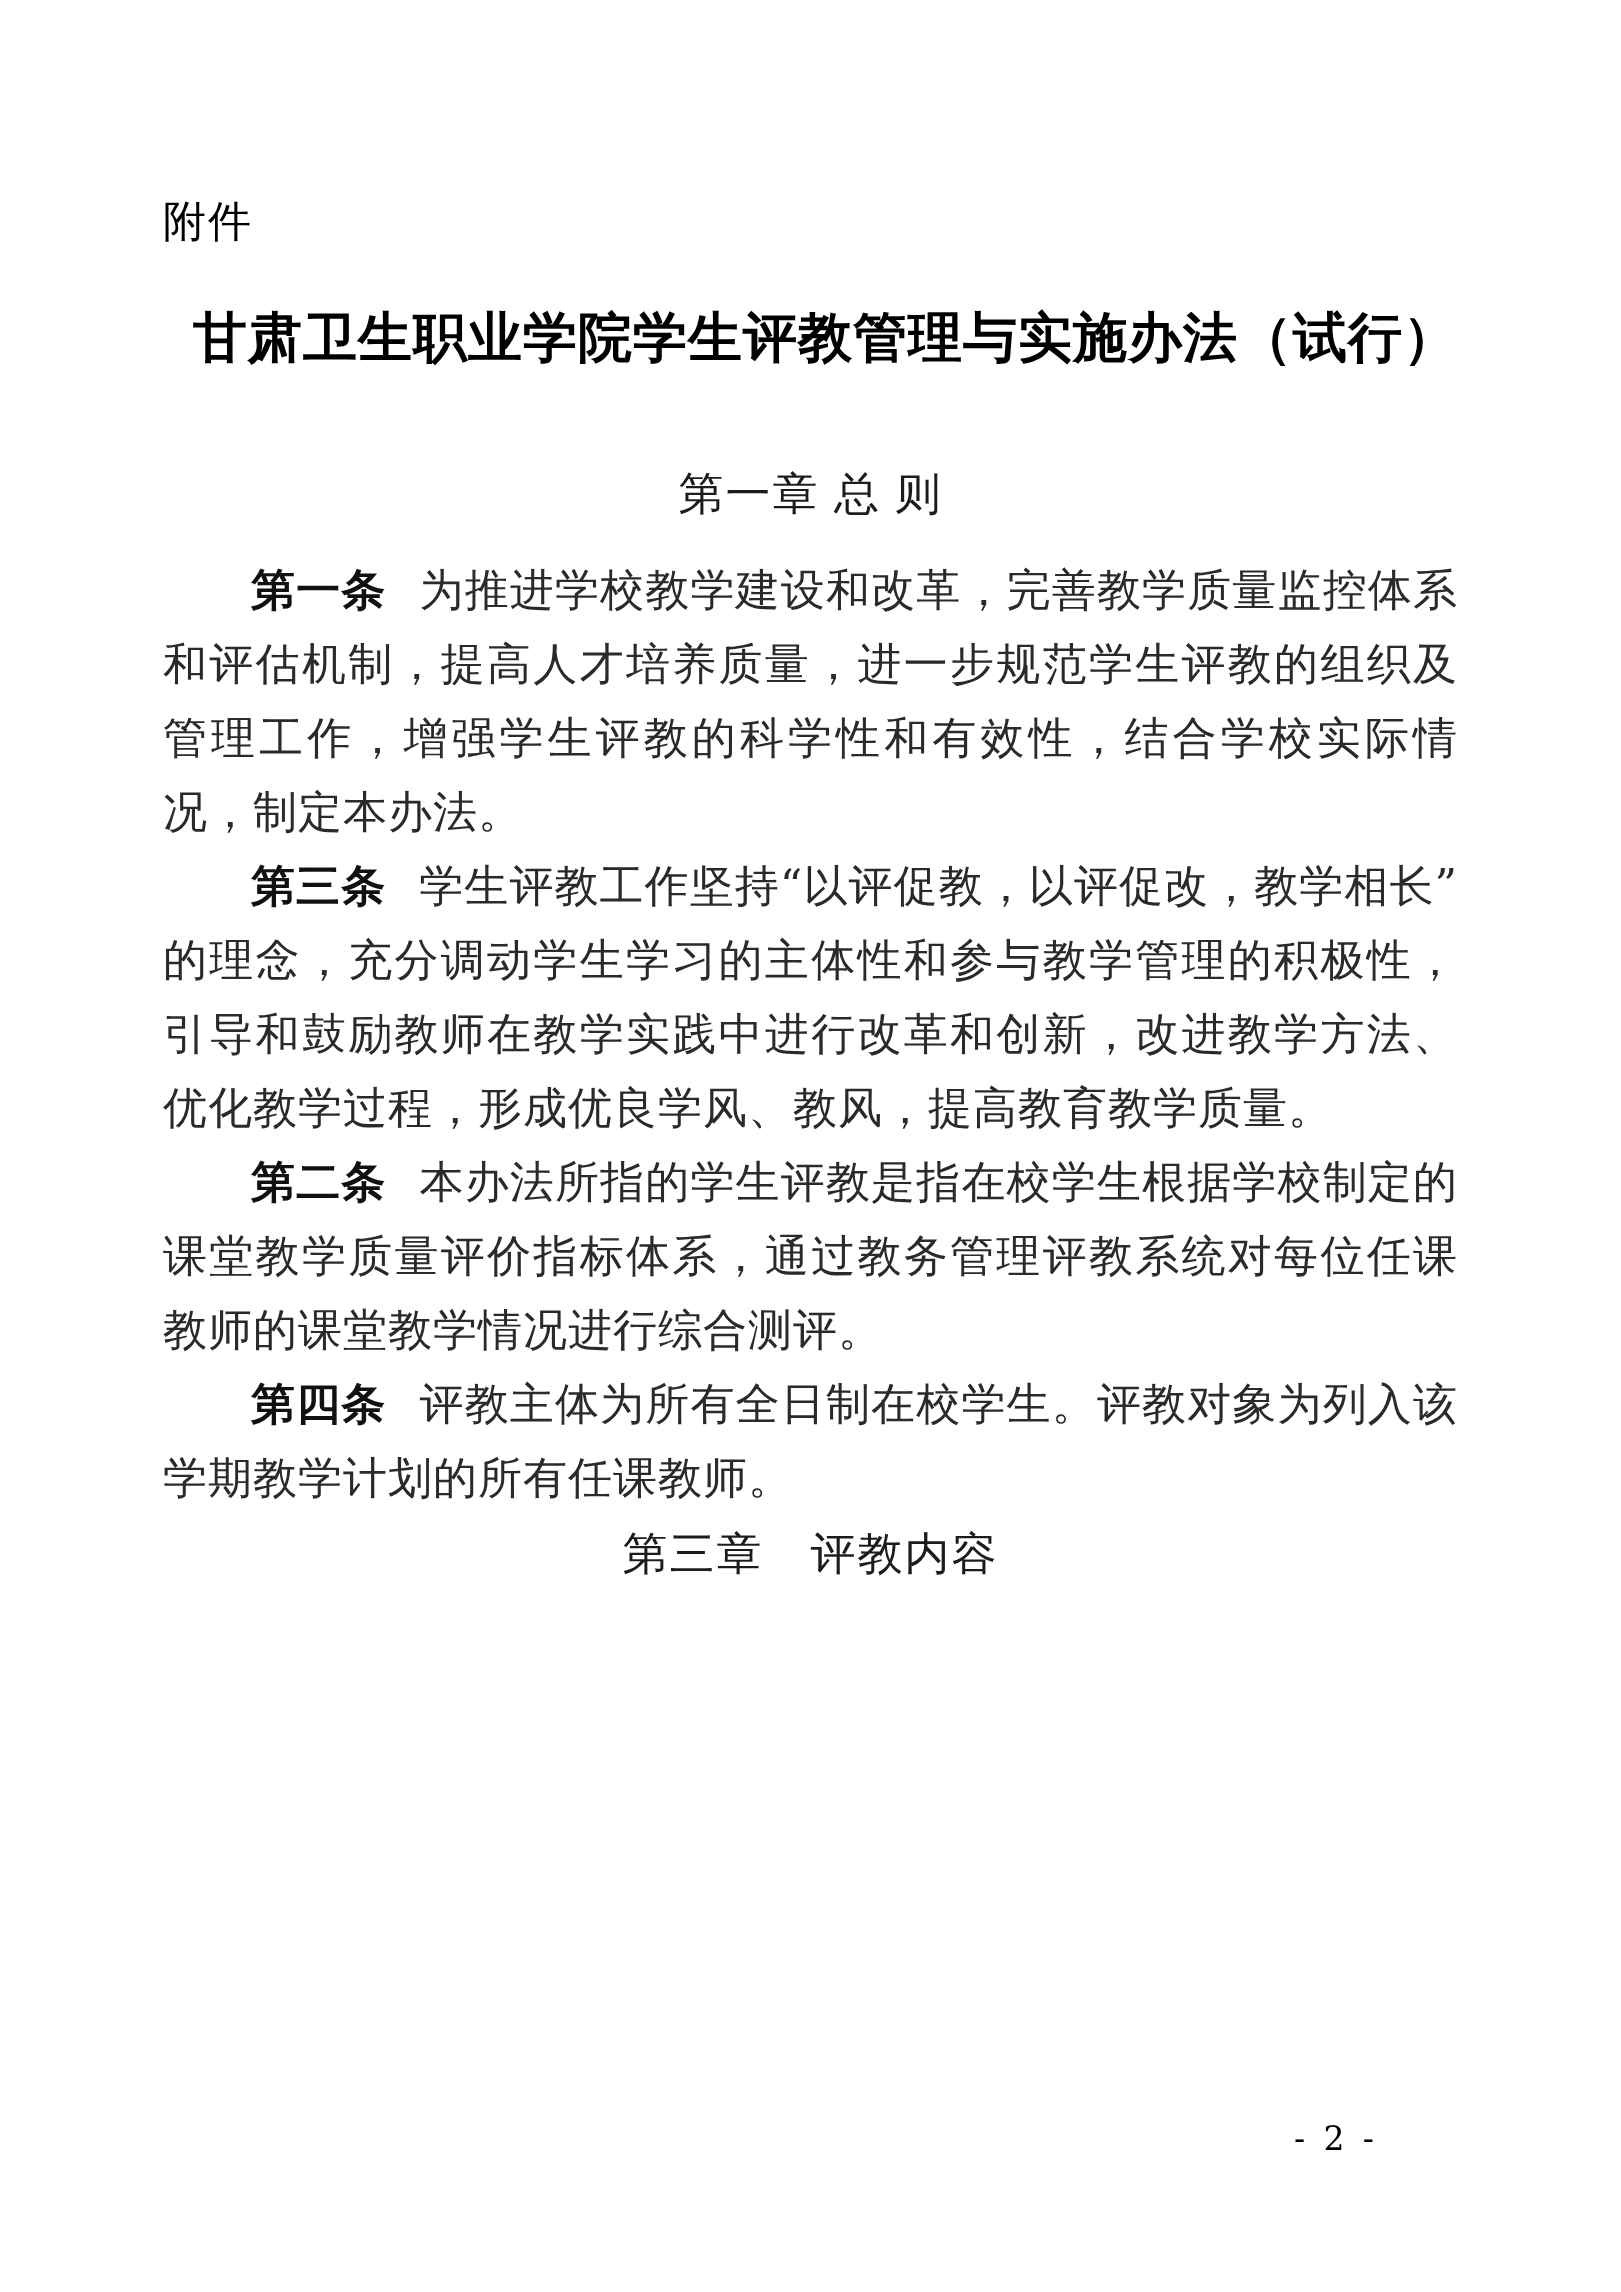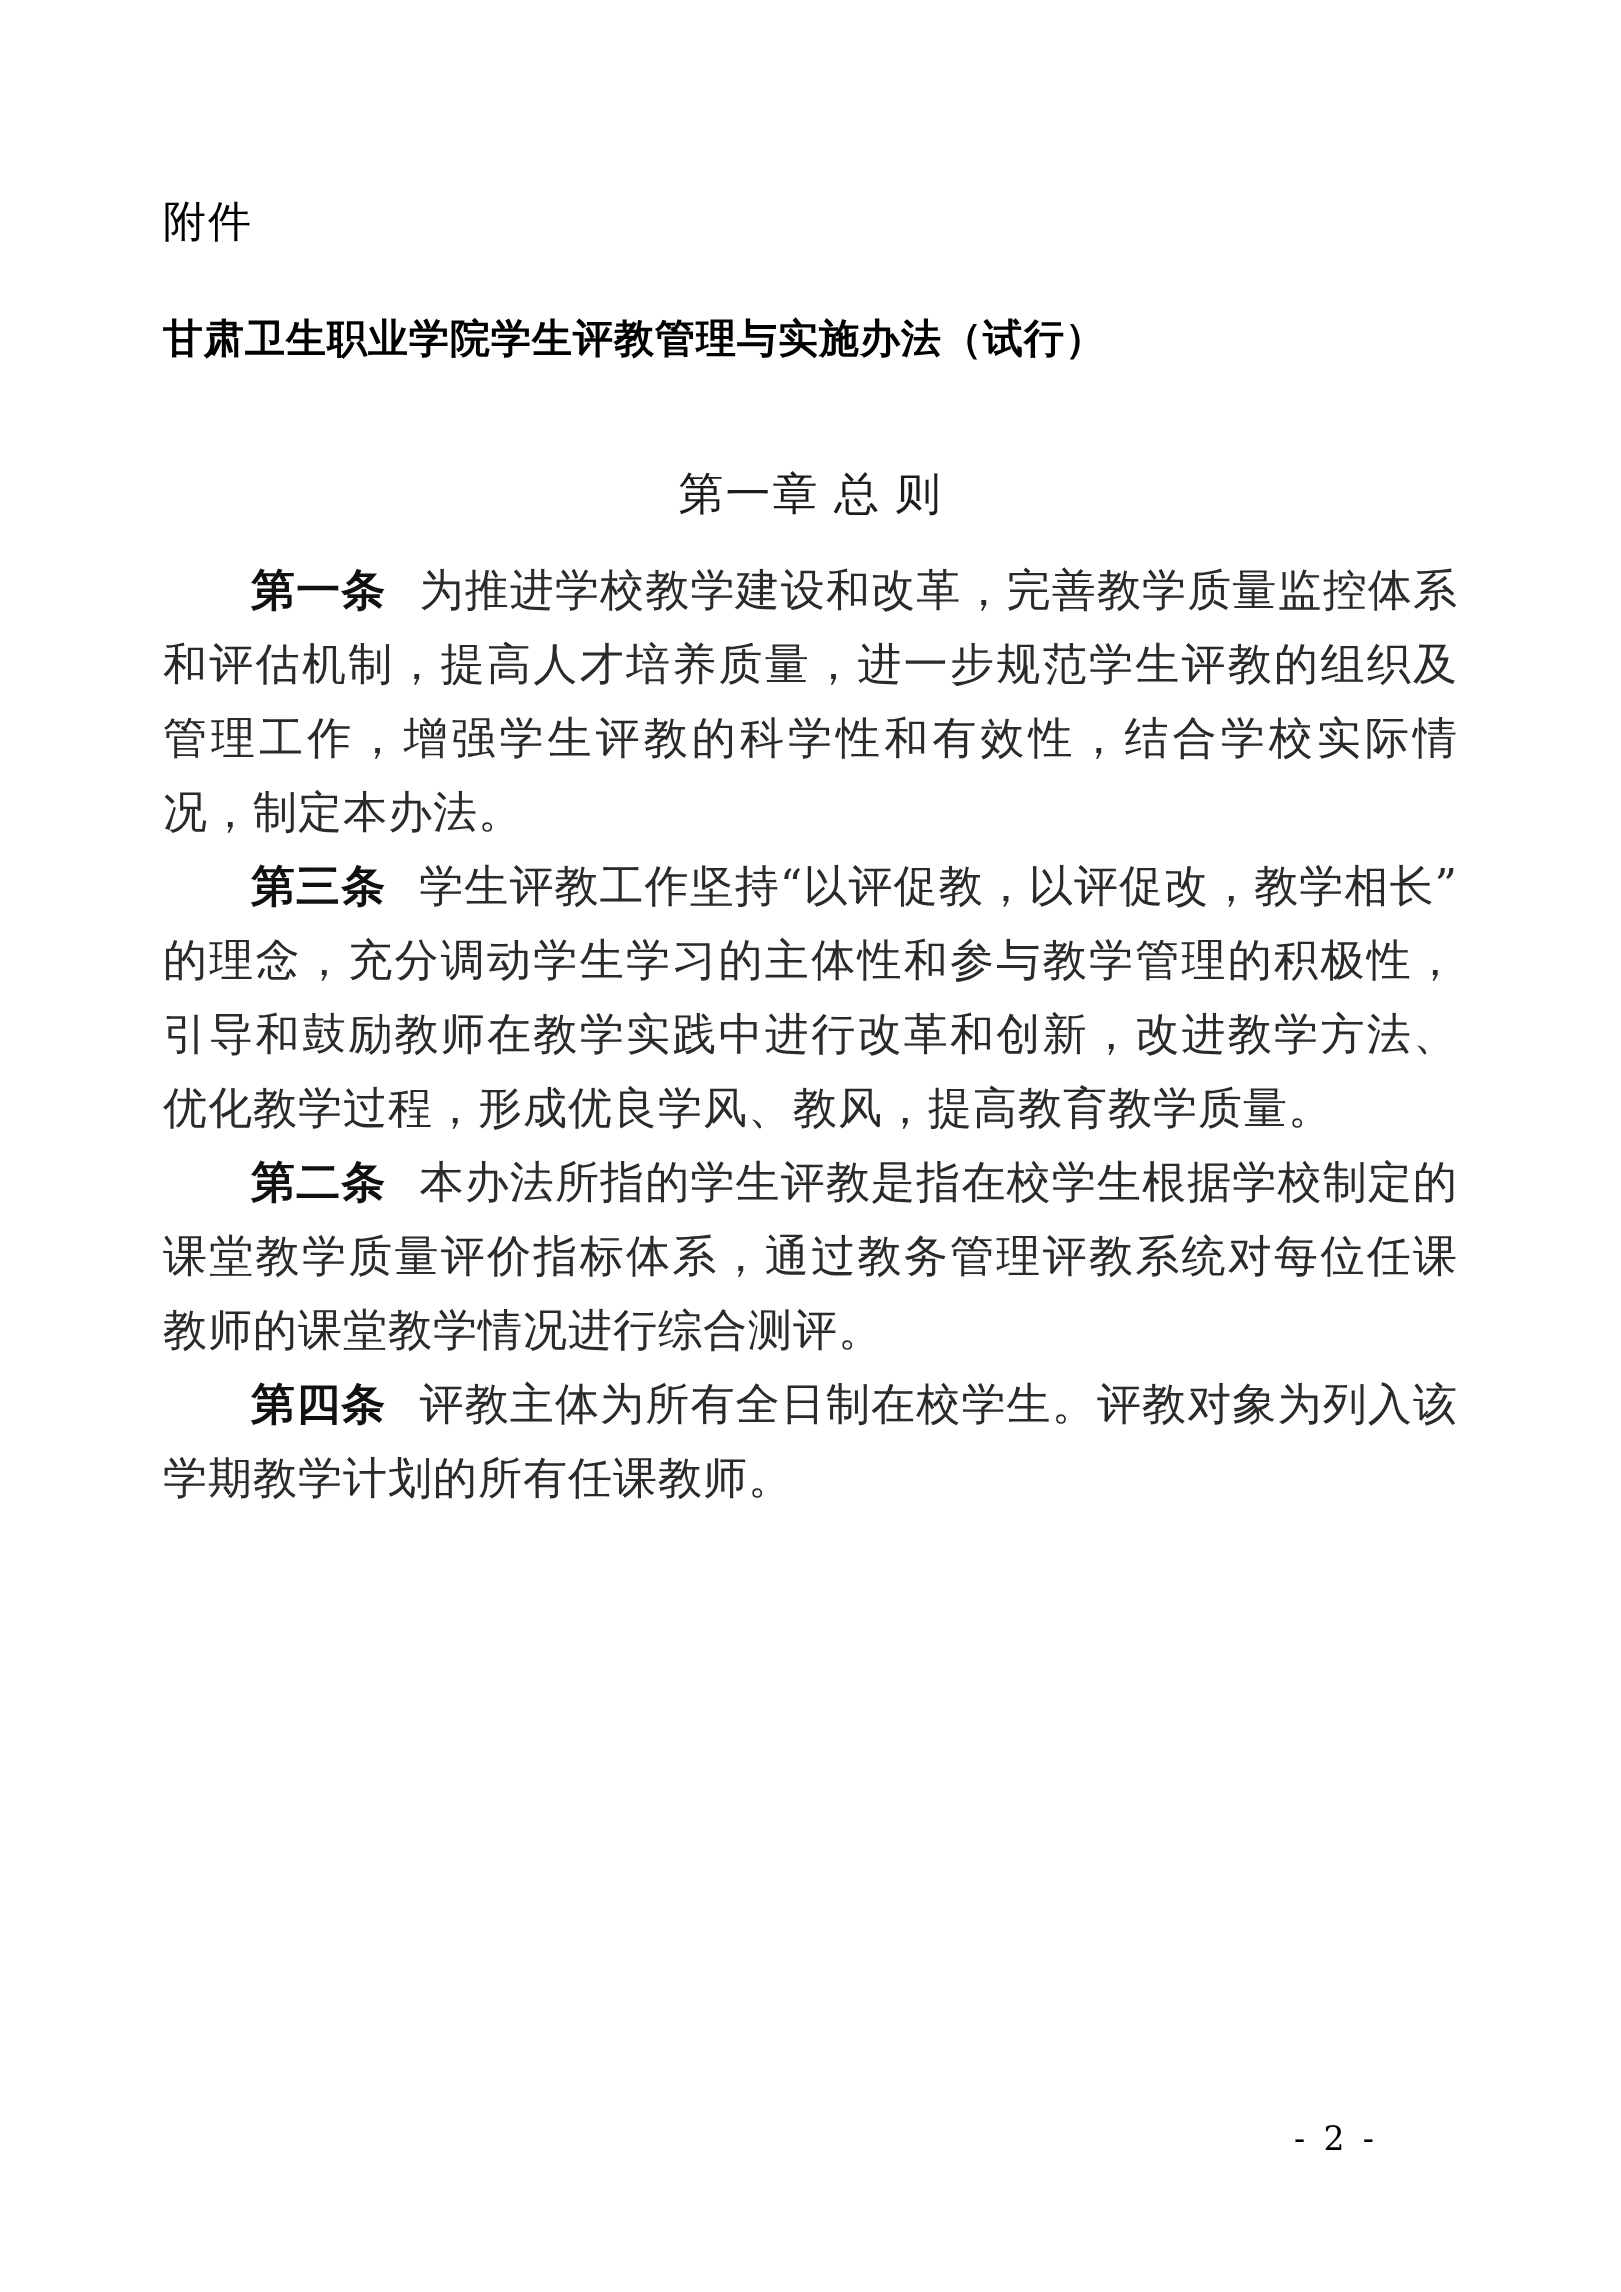--- a/index.html
+++ b/index.html
@@ -20,24 +20,24 @@
   }
   .attachment {
     font-family: "Liberation Sans", "DejaVu Sans", sans-serif;
     font-size: 43px;
     line-height: 59px;
     color: #000000;
     letter-spacing: 2px;
   }
   .doc-title {
     margin-top: 51px;
-    text-align: left;
+    text-align: right;
     font-family: "DejaVu Serif", "Liberation Serif", serif;
     font-weight: 700;
-    font-size: 40px;
+    font-size: 54px;
     line-height: 71px;
     color: #000000;
     letter-spacing: 1px;
     white-space: nowrap;
   }
   .chapter {
     text-align: center;
     font-family: "Liberation Sans", "DejaVu Sans", sans-serif;
     font-weight: 400;
     font-size: 45px;
@@ -86,17 +86,18 @@
   <p class="para"><span class="article-label">第一条</span><span>为推进学校教学建设和改革，完善教学质量监控体系和评估机制，提高人才培养质量，进一步规范学生评教的组织及管理工作，增强学生评教的科学性和有效性，结合学校实际情况，制定本办法。</span></p>
 
   <p class="para"><span class="article-label">第三条</span><span>学生评教工作坚持“以评促教，以评促改，教学相长”的理念，充分调动学生学习的主体性和参与教学管理的积极性，引导和鼓励教师在教学实践中进行改革和创新，改进教学方法、优化教学过程，形成优良学风、教风，提高教育教学质量。</span></p>
 
   <p class="para"><span class="article-label">第二条</span><span>本办法所指的学生评教是指在校学生根据学校制定的课堂教学质量评价指标体系，通过教务管理评教系统对每位任课教师的课堂教学情况进行综合测评。</span></p>
 
 
   <p class="para"><span class="article-label">第四条</span><span>评教主体为所有全日制在校学生。评教对象为列入该学期教学计划的所有任课教师。</span></p>
 
 
+  <h2 class="chapter chapter-mid">第三章　评教内容</h2>
 
   <div class="page-number">- 2 -</div>
 
 </div>
 
 
 </body></html>

